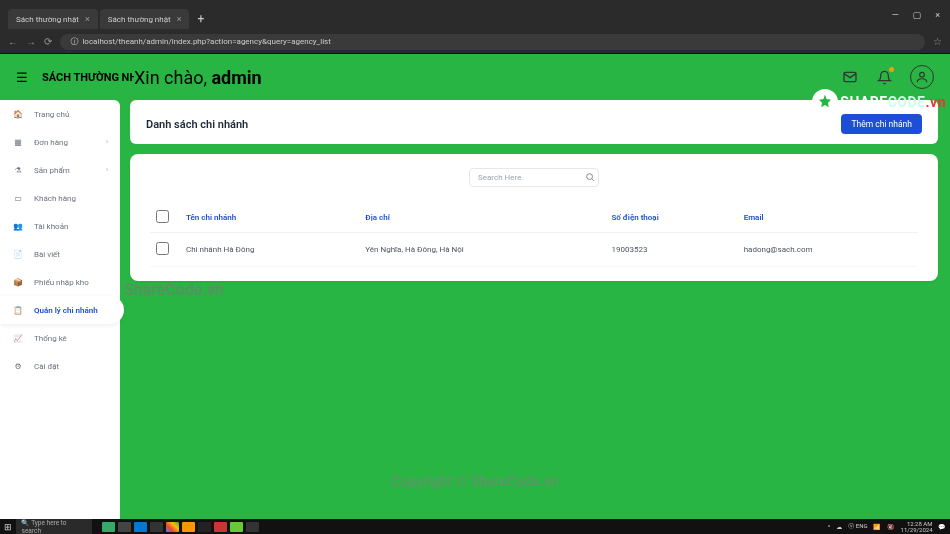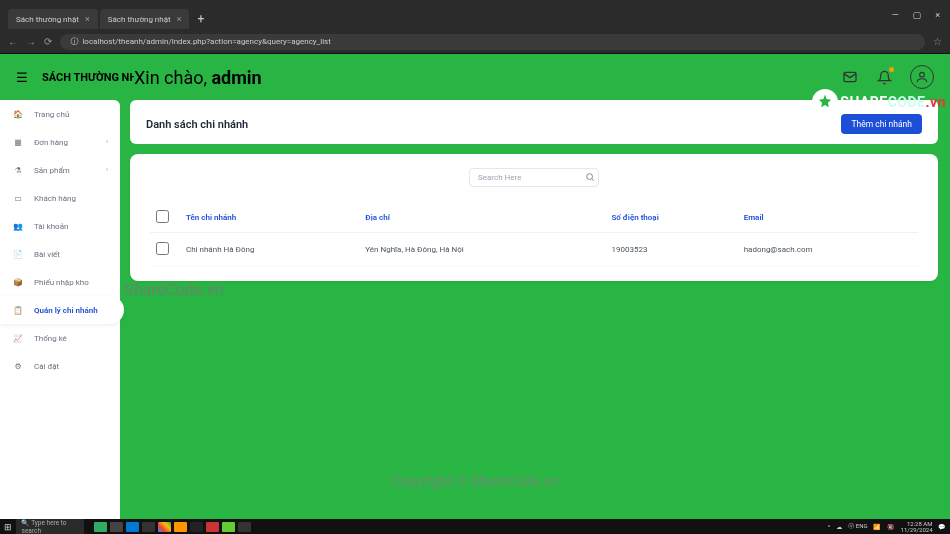--- a/index.html
+++ b/index.html
@@ -58,21 +58,21 @@
 
 .wm1 { position: absolute; left: 124px; top: 226px; color: rgba(120,120,120,0.65); font-size: 16px; font-weight: 500; pointer-events: none; z-index: 50; }
 .wm2 { position: absolute; left: 50%; top: 473px; transform: translateX(-50%); color: rgba(130,130,130,0.55); font-size: 14px; font-weight: 700; pointer-events: none; z-index: 50; }
 .wm-logo { position: absolute; right: 4px; top: 35px; z-index: 60; display: flex; align-items: center; }
 .wm-logo-text { color: #fff; font-weight: 700; font-size: 14px; letter-spacing: 0.5px; }
 .wm-logo-text .vn { color: #e53935; text-align: center; }
 .wm-logo-circle { width: 26px; height: 26px; background: #fff; border-radius: 50%; display: flex; align-items: center; justify-content: center; margin-right: 2px; }
 
 
 .taskbar { height: 15px; background: #111; display: flex; align-items: center; padding: 0 4px; gap: 4px; color: #ccc; font-size: 7px; }
-.task-search { background: #2a2a2a; border-radius: 2px; padding: 1px 6px; width: 68px; color: #aaa; font-size: 6.5px; }
+.task-search { background: #2a2a2a; border-radius: 2px; padding: 1px 6px; width: 76px; color: #aaa; font-size: 6.5px; }
 .task-icons { display: flex; gap: 3px; margin-left: 6px; }
 .task-icon { width: 13px; height: 10px; background: #333; border-radius: 1px; }
 .tray { margin-left: auto; color: #ccc; font-size: 6px; display: flex; gap: 6px; align-items: center; }
 </style>
 </head>
 <body>
 
 <div class="browser-top">
   <div class="tab-strip">
     <div class="browser-tab">

